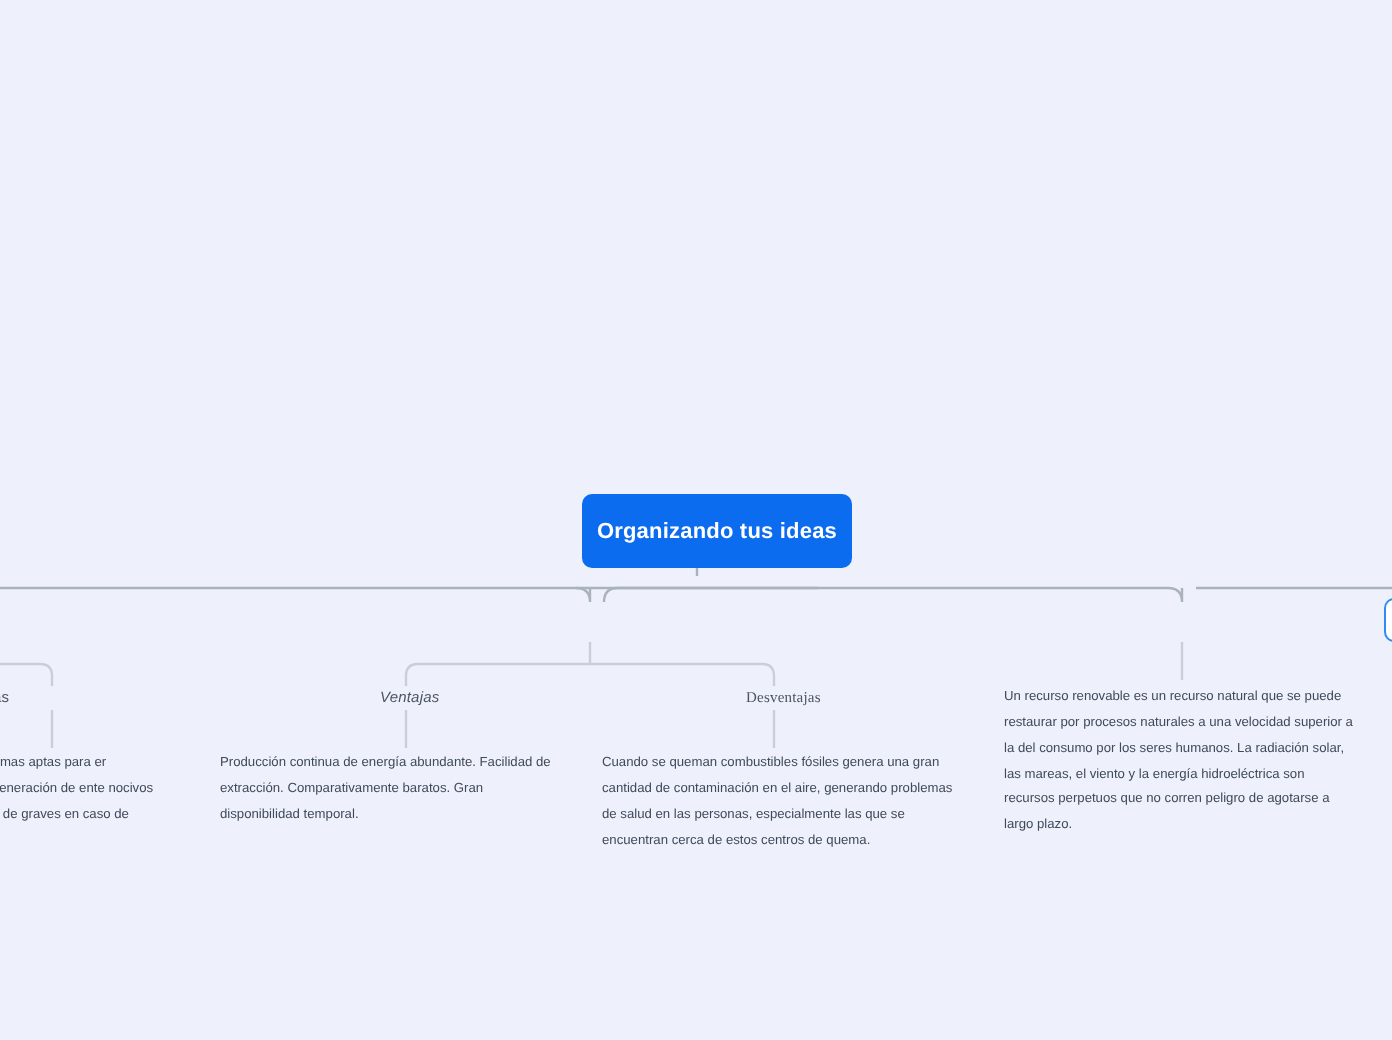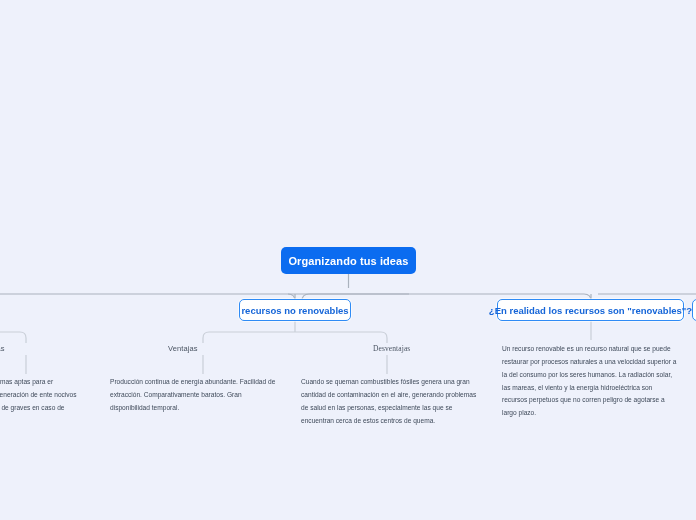--- a/index.html
+++ b/index.html
@@ -28,24 +28,24 @@
     left: 0;
     top: 0;
     width: 696px;
     height: 520px;
     pointer-events: none;
   }
 
   
   .node-root {
     position: absolute;
-    left: 281px;
+    left: 291px;
     top: 247px;
     width: 135px;
-    height: 27px;
+    height: 37px;
     background: #0b6cf0;
     border-radius: 5px;
     display: flex;
     align-items: center;
     justify-content: center;
     box-sizing: border-box;
   }
   .node-root .label {
     color: #ffffff;
     font-size: 11px;
@@ -90,21 +90,21 @@
   }
 
   
   .leaf-label {
     position: absolute;
     font-size: 7.5px;
     color: #4b5563;
     white-space: nowrap;
     letter-spacing: .1px;
   }
-  #lab-ventajas    { left: 168px; top: 344px; }
+  #lab-ventajas    { left: 190px; top: 344px; font-style: italic; }
   #lab-desventajas { left: 373px; top: 344px; font-family: Liberation Serif, serif; }
   #lab-clipped     { left: -16px; top: 344px; }
 
   
   .leaf-text {
     position: absolute;
     font-size: 6.6px;
     line-height: 1.95;
     color: #3f4a5a;
     text-align: left;
@@ -148,27 +148,21 @@
     <path d="M-60 332 L20 332 Q26 332 26 338 L26 343" stroke="#c9cfd8" stroke-width="1.2" fill="none"></path>
     <path d="M26 355 L26 374" stroke="#c9cfd8" stroke-width="1.2" fill="none"></path>
 
     <path d="M591 321 L591 340" stroke="#c9cfd8" stroke-width="1.2" fill="none"></path>
   </svg>
 
   <div class="node-root">
     <span class="label">Organizando tus ideas</span>
   </div>
 
-  <div class="node-l2" id="node-nr">
-    <span class="label">recursos no renovables</span>
-  </div>
 
-  <div class="node-l2" id="node-rr">
-    <span class="label">¿En realidad los recursos son "renovables"?</span>
-  </div>
 
   <div id="node-edge-right"></div>
 
   <div class="leaf-label" id="lab-ventajas">Ventajas</div>
 
   <div class="leaf-label" id="lab-desventajas">Desventajas</div>
 
   <div class="leaf-label" id="lab-clipped">ntajas</div>
 
   <div class="leaf-text" id="txt-ventajas">Producción continua de energía abundante. Facilidad de extracción. Comparativamente baratos. Gran disponibilidad temporal.</div>

